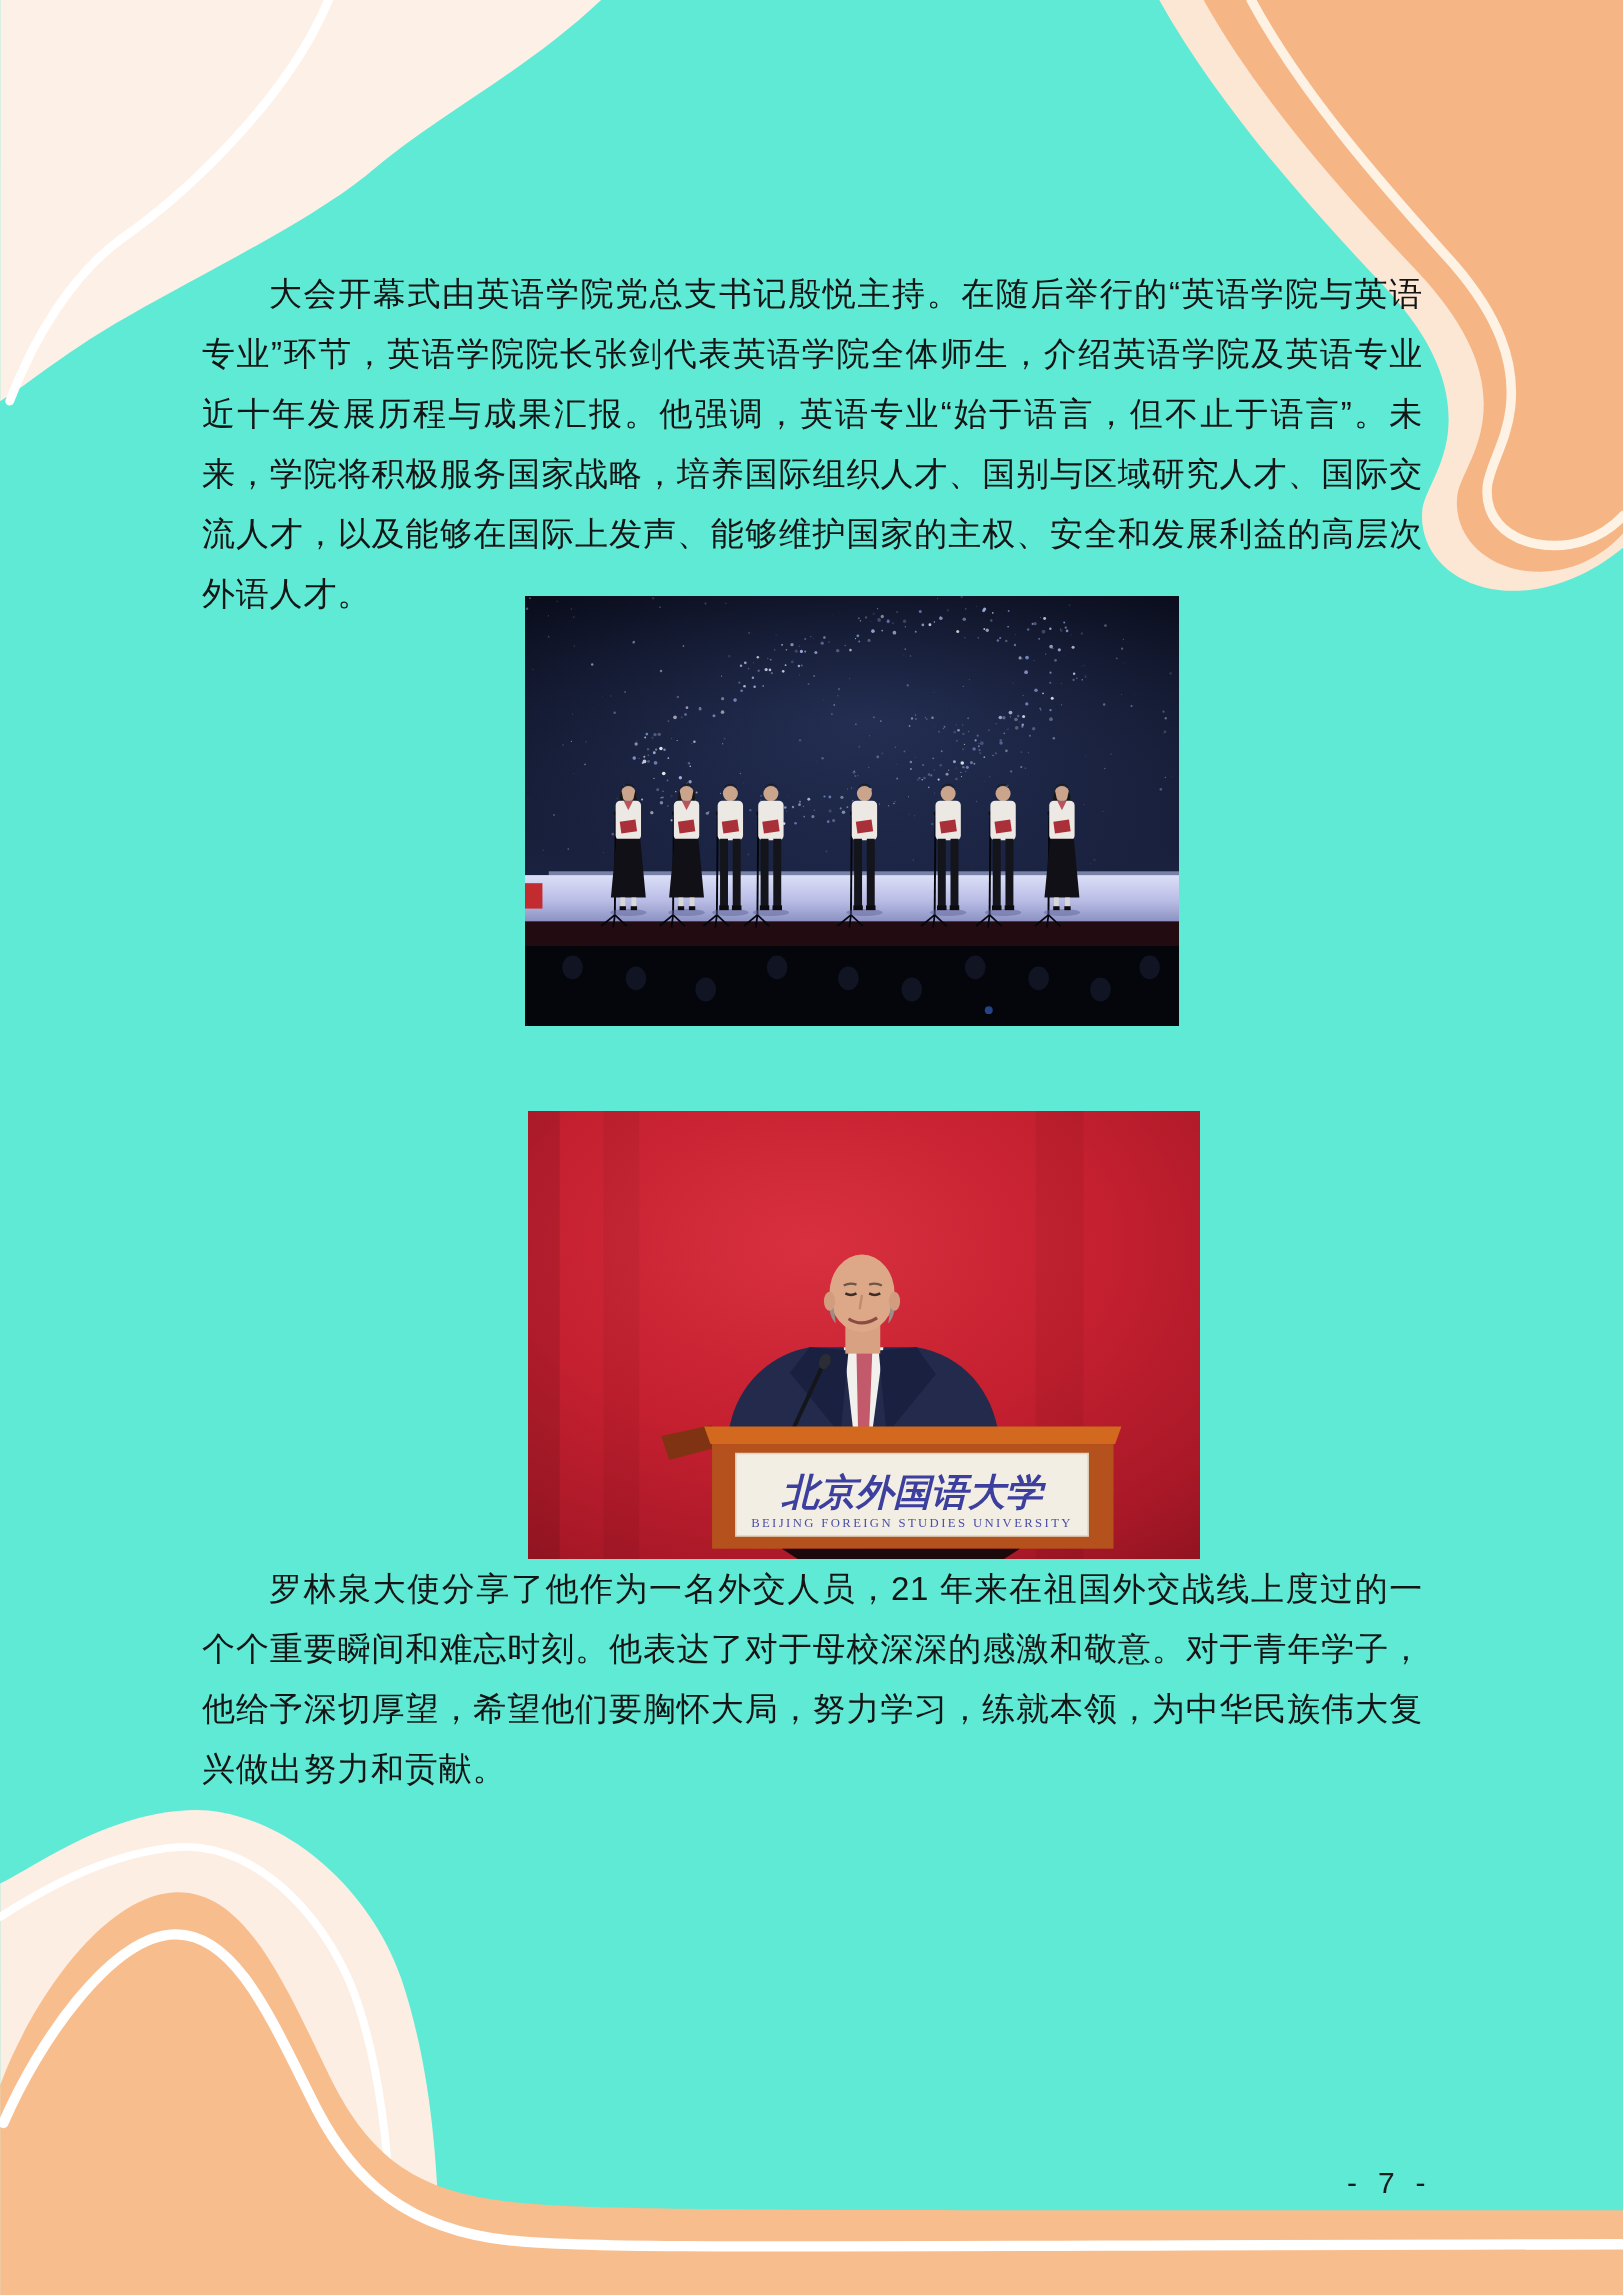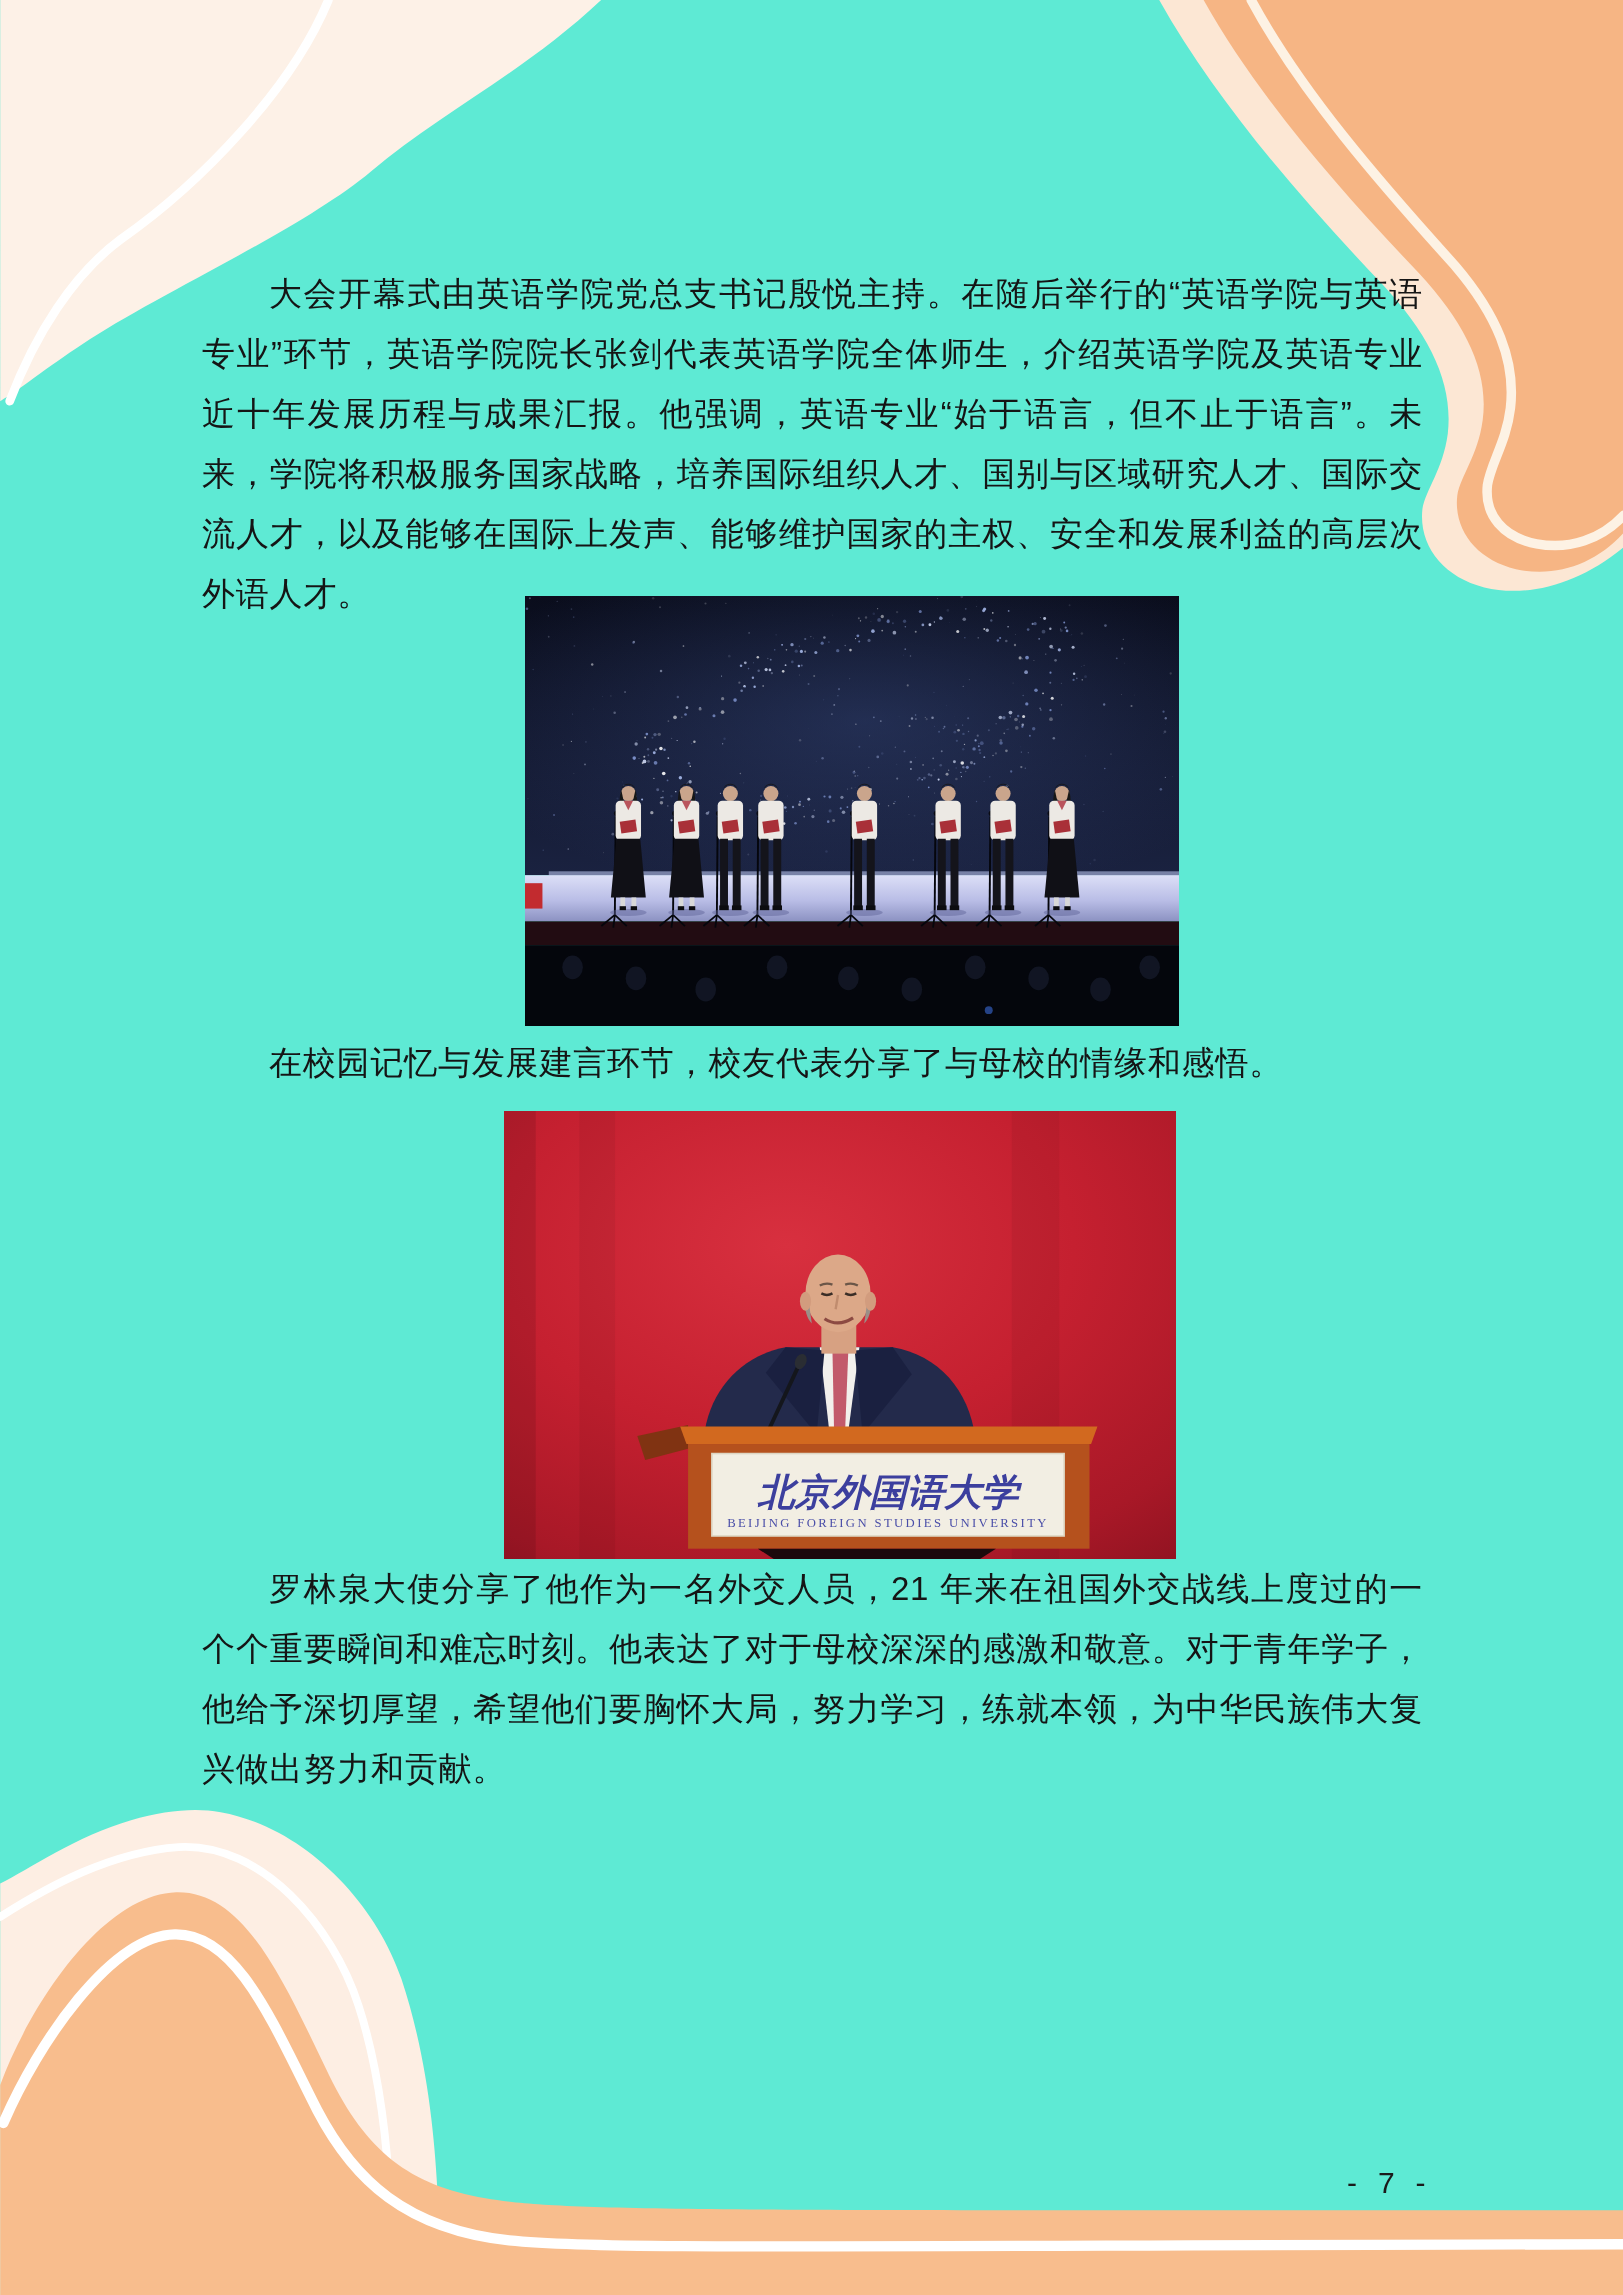--- a/index.html
+++ b/index.html
@@ -29,21 +29,21 @@
   }
   #para1{top:264px;}
   #para2{top:1033px;}
   #para3{top:1559px;}
   .photo{
     position:absolute;
     display:block;
     line-height:0;
   }
   #photo-stage{left:485px;top:583px;width:654px;height:430px;}
-  #photo-podium{left:456px;top:1098px;width:672px;height:448px;padding-left:8px;}
+  #photo-podium{left:480px;top:1098px;width:672px;height:448px;padding-left:8px;}
   .photo svg{width:100%;height:100%;display:block;}
   .page-number{
     position:absolute;
     left:1326px;top:2165px;width:127px;
     font-size:30px;line-height:35px;
     letter-spacing:6.3px;
     text-align:center;
     color:#1b1b1b;
   }
   .panel-cn{
@@ -768,21 +768,20 @@
             <path d="M662.3249999999999,306 L692.3249999999999,306 L699.3249999999999,380 L655.3249999999999,380 Z" fill="#101016"></path>
             <rect x="667.3249999999999" y="380" width="6" height="12" fill="#d8d8d8"></rect>
             <rect x="681.3249999999999" y="380" width="6" height="12" fill="#d8d8d8"></rect>
             <rect x="666.3249999999999" y="391" width="8" height="5" fill="#0c0c10"></rect>
             <rect x="680.3249999999999" y="391" width="8" height="5" fill="#0c0c10"></rect>
           </g>
         </g>
     </svg>
   </figure>
 
-  <p class="para" id="para2">在校园记忆与发展建言环节，校友代表分享了与母校的情缘和感悟。</p>
 
   <figure class="photo" id="photo-podium">
     <svg viewBox="0 0 847 565" preserveAspectRatio="none">
       <defs>
         <radialGradient id="gRed" cx="0.42" cy="0.30" r="0.95">
           <stop offset="0" stop-color="#d8303f"></stop>
           <stop offset="0.45" stop-color="#c52030"></stop>
           <stop offset="0.8" stop-color="#a81827"></stop>
           <stop offset="1" stop-color="#8c1220"></stop>
         </radialGradient>

